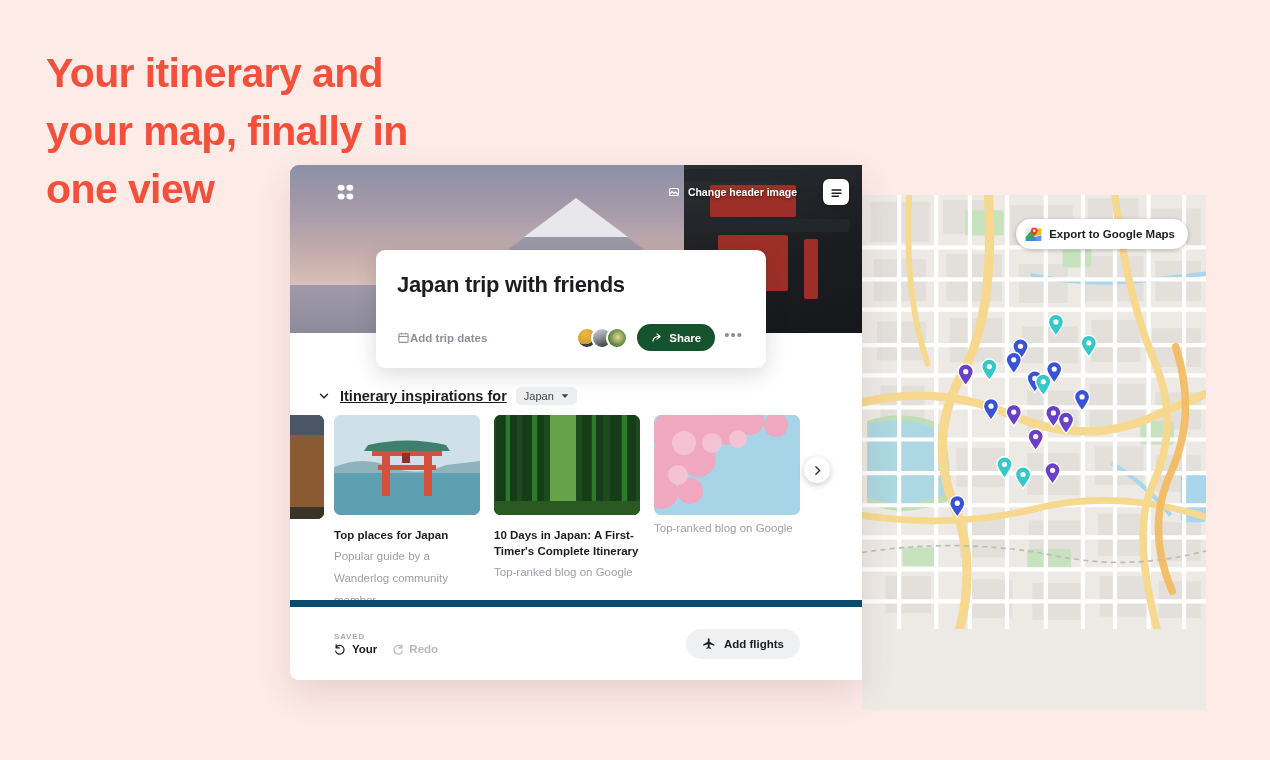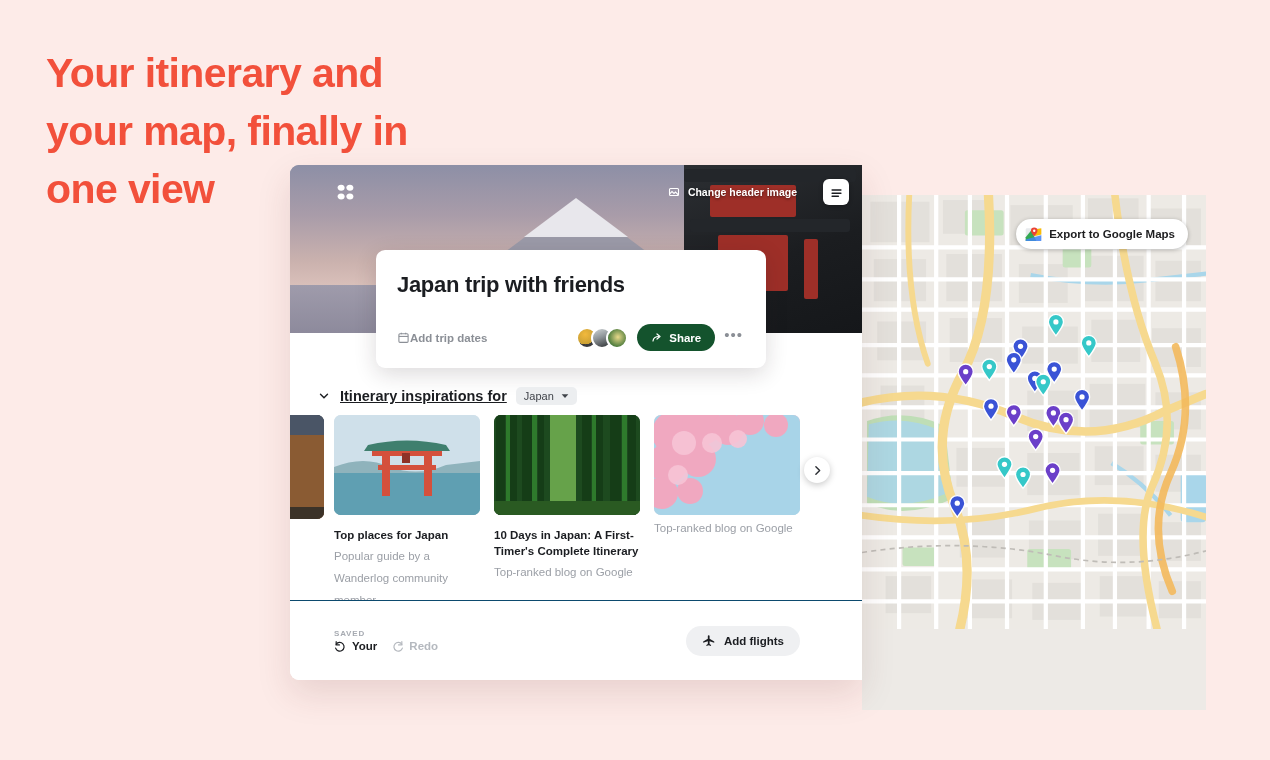--- a/index.html
+++ b/index.html
@@ -179,21 +179,21 @@
   #next-arrow {
     position:absolute; left:514px; top:292px;
     width:26px; height:26px; border-radius:50%;
     background:#fff; box-shadow:0 2px 7px rgba(0,0,0,.22);
     display:flex; align-items:center; justify-content:center;
   }
 
   
   #bottom-bar {
     position:absolute; left:0; bottom:0; width:100%; height:80px;
-    background:#fff; border-top:1px solid #0c4a6e;
+    background:#fff; border-top:7px solid #0c4a6e;
     display:flex; align-items:center; padding:0 24px;
   }
   #history-group { display:flex; flex-direction:column; gap:2px; padding-left:20px; }
   #saved-label { font-size:8px; font-weight:700; color:#a7abb2; letter-spacing:.8px; }
   #undo-redo { display:flex; align-items:center; gap:14px; }
   .hist-btn { display:flex; align-items:center; gap:5px; font-size:11.5px; font-weight:700; }
   #undo-btn { color:#1b1d21; }
   #redo-btn { color:#b5b9bf; }
   #bottom-actions { margin-left:auto; display:flex; gap:11px; padding-right:38px; }
   .pill-btn {

